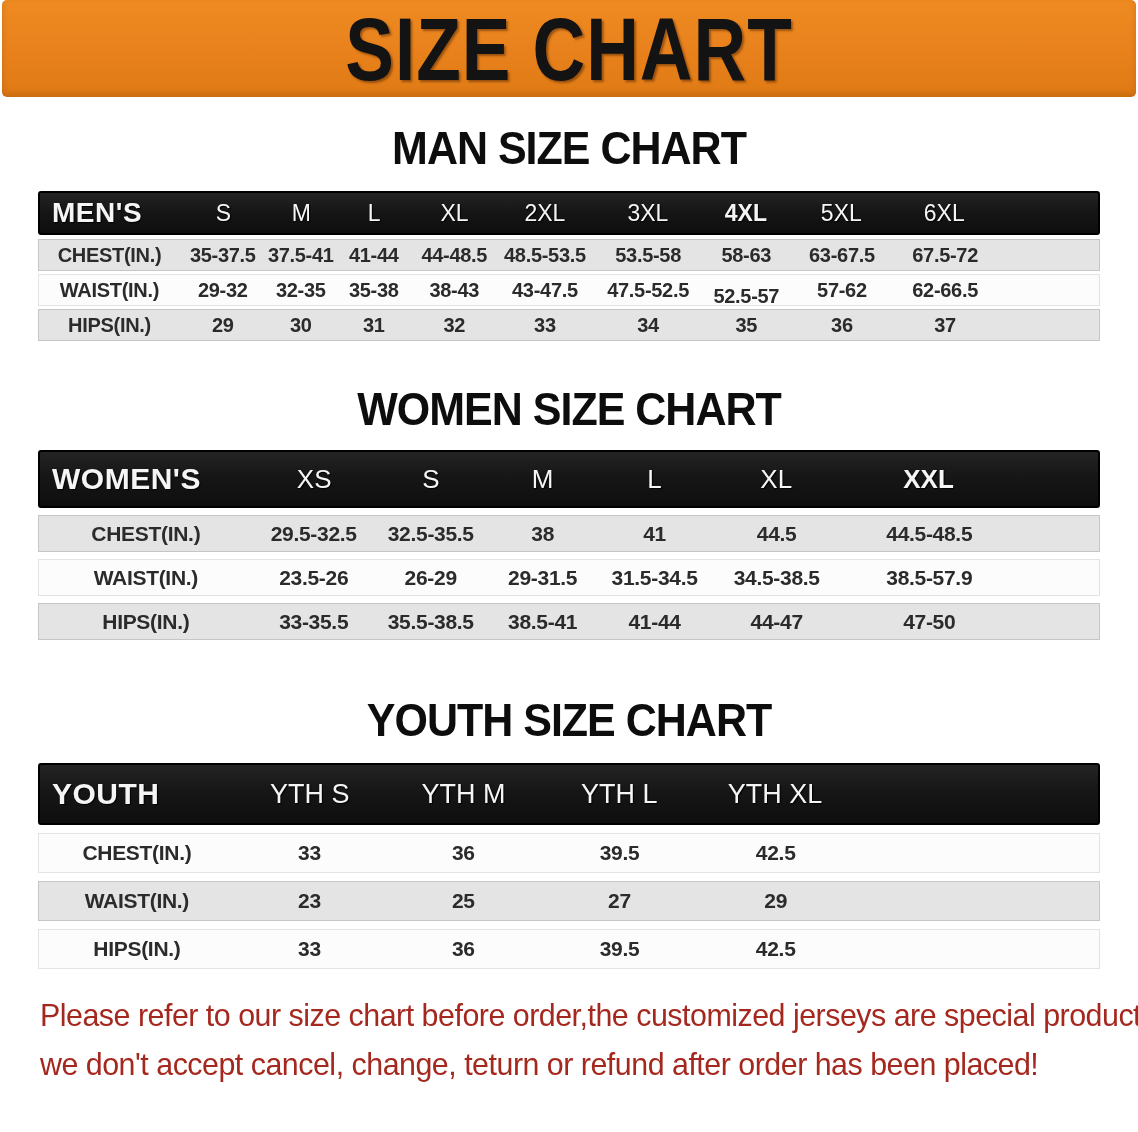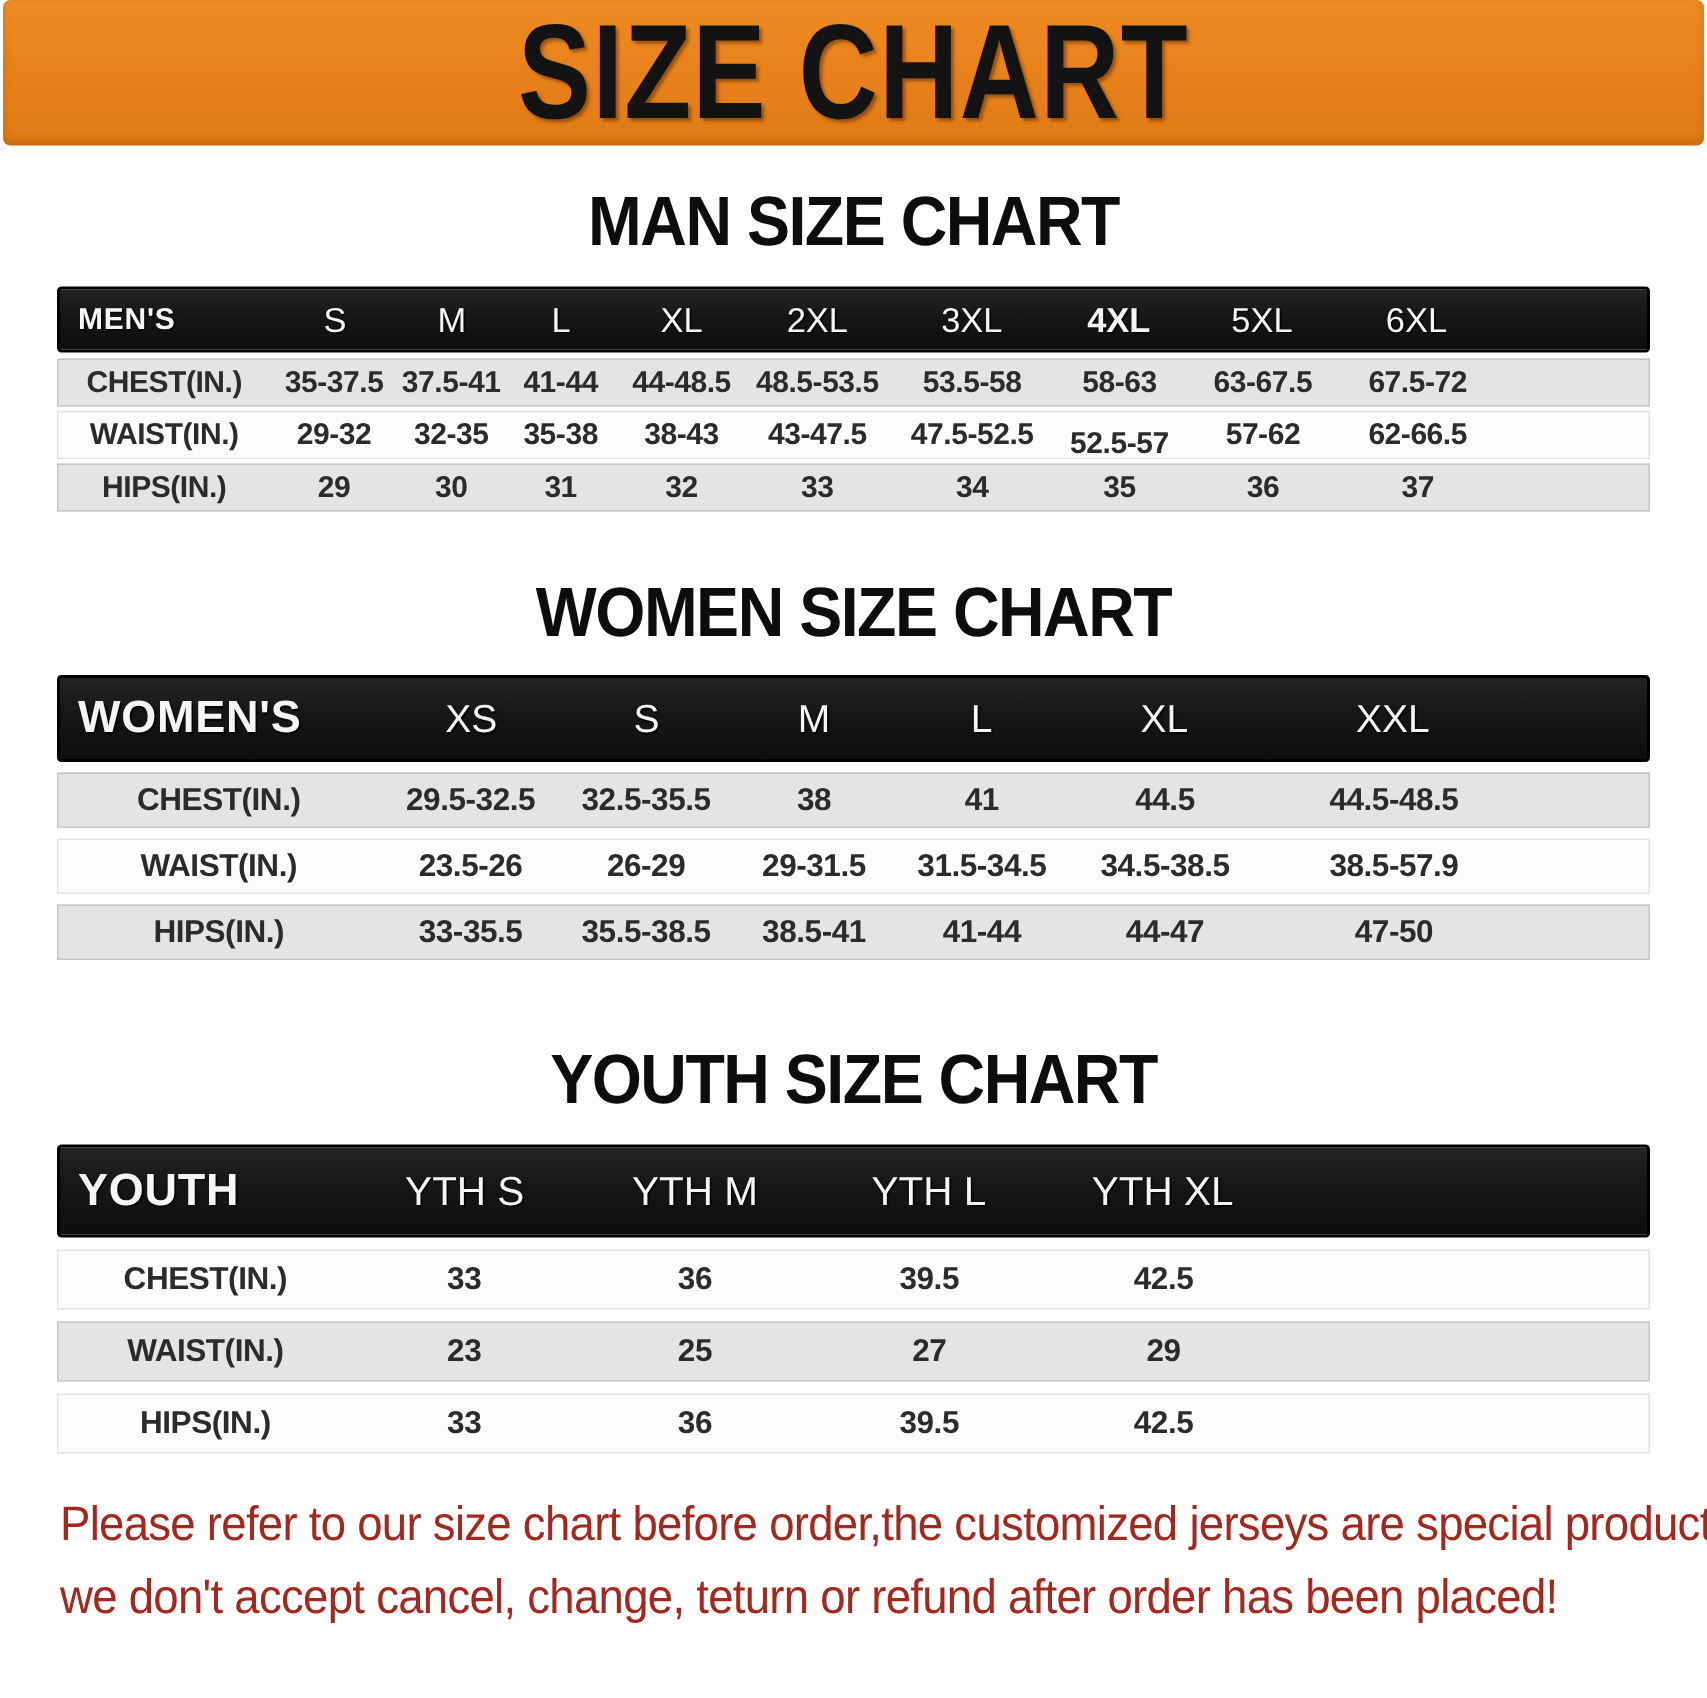--- a/index.html
+++ b/index.html
@@ -33,21 +33,21 @@
   .tbl { width: 1062px; margin-left: 38px; }
   .trow { display: flex; align-items: center; }
   .tcell { text-align: center; white-space: nowrap; overflow: visible; }
 
   .thead {
     background: linear-gradient(180deg, #242424, #161616 45%, #0e0e0e);
     border: 2px solid #000; border-radius: 3px; color: #f5f5f5;
   }
   .thead .tcell { font-size: 23px; font-weight: 500; text-shadow: 1px 1px 1px #000; }
   .thead .tcell.tlabel {
-    text-align: left; padding-left: 12px; font-weight: 800; font-size: 20px;
+    text-align: left; padding-left: 12px; font-weight: 800; font-size: 28px;
     letter-spacing: .5px;
   }
   .tgray  { background: #e4e4e4; border: 1px solid #c6c6c6; }
   .twhite { background: #fcfcfc; border: 1px solid #e3e3e3; }
   .tgray .tcell, .twhite .tcell {
     color: #2b2b2b; font-size: 20px; font-weight: 600; letter-spacing: -0.3px;
   }
 
   
   .tbl-men   { margin-top: 18px; }
@@ -142,21 +142,21 @@
 <div>
   <div class="section-title title-women">WOMEN SIZE CHART</div>
   <div class="tbl tbl-women">
       <div class="trow thead">
         <div class="tcell tlabel" style="width: 21%;">WOMEN'S</div>
         <div class="tcell" style="width: 12%;">XS</div>
         <div class="tcell" style="width: 11%;">S</div>
         <div class="tcell" style="width: 11%;">M</div>
         <div class="tcell" style="width: 11%;">L</div>
         <div class="tcell" style="width: 13%;">XL</div>
-        <div class="tcell" style="width: 17%;">XXL</div>
+        <div class="tcell" style="width: 17%; font-weight: bold;">XXL</div>
       </div>
       <div class="trow tgray">
         <div class="tcell tlabel" style="width: 21%;">CHEST(IN.)</div>
         <div class="tcell" style="width: 12%;">29.5-32.5</div>
         <div class="tcell" style="width: 11%;">32.5-35.5</div>
         <div class="tcell" style="width: 11%;">38</div>
         <div class="tcell" style="width: 11%;">41</div>
         <div class="tcell" style="width: 13%;">44.5</div>
         <div class="tcell" style="width: 17%;">44.5-48.5</div>
       </div>

